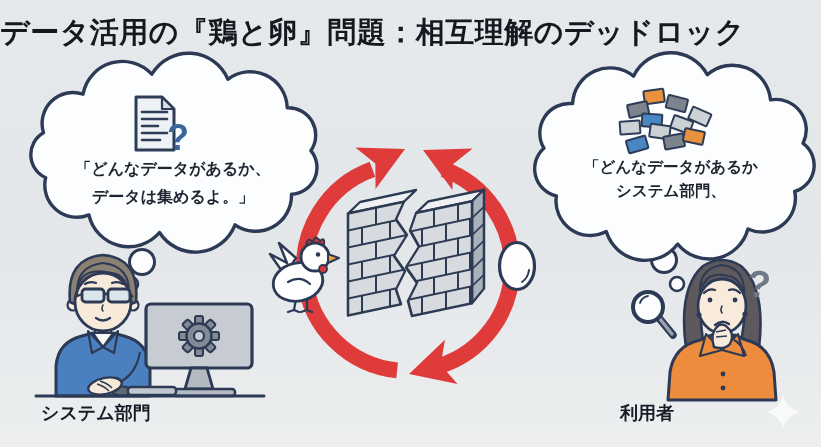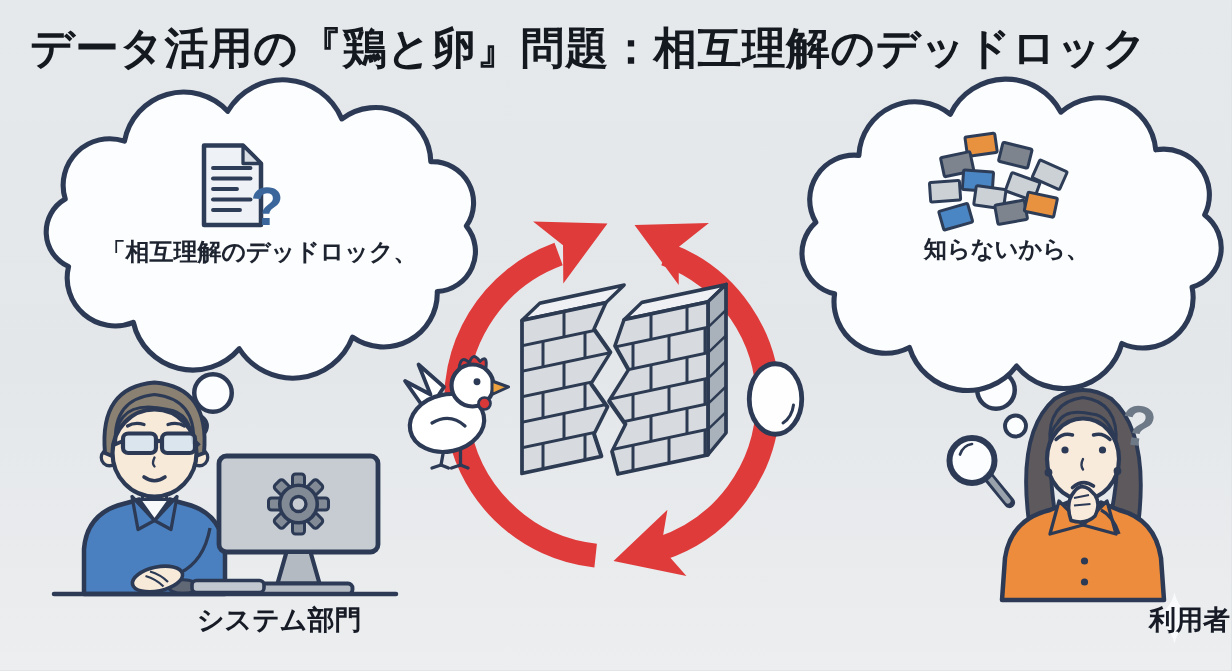--- a/index.html
+++ b/index.html
@@ -3,28 +3,28 @@
 <meta charset="utf-8">
 <style>
   html,body{margin:0;padding:0;background:#dfe2e6;}
   .canvas{
     position:relative;width:821px;height:447px;overflow:hidden;
     background:linear-gradient(180deg,#e6e9ec 0%,#e4e7ea 55%,#eceeef 100%);
     font-family:"Liberation Sans","DejaVu Sans",sans-serif;
   }
   .title{
     position:absolute;left:0;top:13px;width:745px;text-align:center;
-    font-size:29px;font-weight:900;color:#14181f;letter-spacing:.5px;padding-left:20px;
+    font-size:29px;font-weight:900;color:#14181f;letter-spacing:.5px;
   }
   .scene{position:absolute;left:0;top:0;}
   .bubble-text{position:absolute;text-align:center;font-weight:800;color:#1d2430;}
   .bubble-text.left{left:35px;top:155px;width:276px;font-size:16px;line-height:28px;}
   .bubble-text.right{left:540px;top:155px;width:262px;font-size:15.5px;line-height:23.5px;}
   .actor-label{
-    position:absolute;top:401px;width:200px;text-align:right;
+    position:absolute;top:401px;width:200px;text-align:left;
     font-size:18px;font-weight:900;color:#161b26;
   }
   .actor-label.left{left:41px;}
   .actor-label.right{left:620px;font-family:Liberation Mono, monospace;}
 </style>
 </head>
 <body>
 
 <div class="canvas">
 
@@ -245,22 +245,24 @@
         <path d="M640,303 Q642,297 648,296" fill="none" stroke="#2c3a55" stroke-width="1.8" stroke-linecap="round"></path>
       </g>
       <text x="757" y="297" text-anchor="middle" font-size="38" font-weight="800" fill="#6e7987" font-family="Liberation Sans, DejaVu Sans, sans-serif" transform="rotate(8 757 297)">?</text>
       <path d="M783,395 Q786,408 799,412 Q786,416 783,429 Q780,416 767,412 Q780,408 783,395 Z" fill="#f8fafb"></path>
     </g>
   </svg>
 
   <div class="title">データ活用の『鶏と卵』問題：相互理解のデッドロック</div>
 
   <div class="bubble-text left">
-    <div>「相互理解のデッドロック、</div>
+    <div>「どんなデータがあるか、</div>
+    <div>データは集めるよ。」</div>
   </div>
 
   <div class="bubble-text right">
-    <div>知らないから、</div>
+    <div>「どんなデータがあるか</div>
+    <div>システム部門、</div>
   </div>
 
   <div class="actor-label left">システム部門</div>
   <div class="actor-label right">利用者</div>
 </div>
 
 </body></html>

